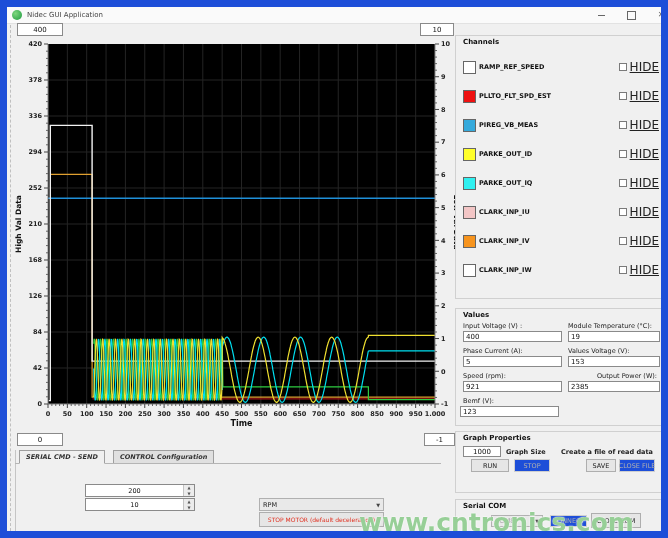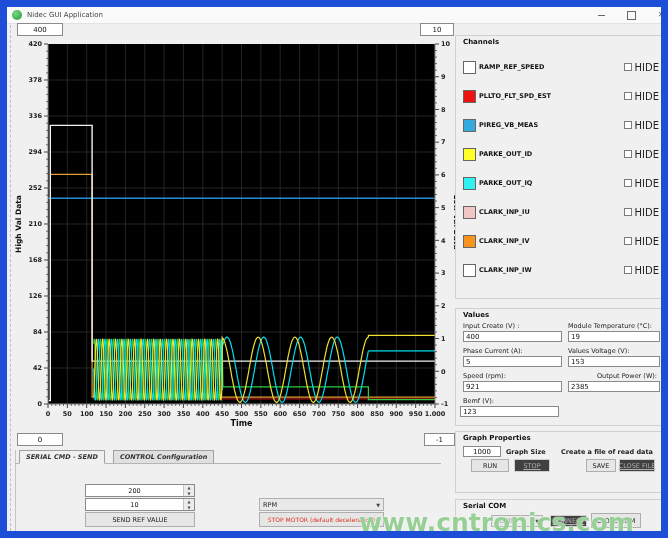--- a/index.html
+++ b/index.html
@@ -15,26 +15,26 @@
   .wb-x{font-size:8px;color:#666;line-height:8px;}
   .inp{position:absolute;box-sizing:border-box;background:#fff;border:1px solid #8a8a8a;font-size:7px;
     font-family:"DejaVu Sans",sans-serif;padding:0 2px;color:#111;text-align:center;}
   .gb{position:absolute;border:1px solid #d0d0d0;box-sizing:border-box;background:#f0f0f0;}
   .gb-title{position:absolute;left:7px;top:2px;font-size:7px;font-weight:bold;color:#111;white-space:nowrap;}
   .ch-row{position:absolute;left:7px;height:14px;width:196px;display:flex;align-items:center;}
   .swatch{width:13px;height:13px;border:1px solid #666;box-sizing:border-box;flex:none;}
   .ch-name{font-size:6.5px;font-weight:bold;color:#111;margin-left:3px;white-space:nowrap;}
   .flex{flex:1;}
   .cb{width:8px;height:8px;background:#fff;border:1px solid #7a7a7a;box-sizing:border-box;flex:none;cursor:pointer;}
-  .cb-lab{font-size:10px;color:#222;margin-left:3px;flex:none;}
+  .cb-lab{font-size:12px;color:#222;margin-left:3px;flex:none;text-decoration:underline;}
   .v-lab{position:absolute;font-size:6.5px;color:#222;white-space:nowrap;}
   .v-inp{height:11px;text-align:left;}
   .btn{position:absolute;box-sizing:border-box;background:#e6e6e6;border:1px solid #aeaeae;font-size:6.5px;
     color:#1a1a1a;display:flex;align-items:center;justify-content:center;white-space:nowrap;cursor:pointer;}
-  .btn.disabled{color:#b0b0b0;background:#404040;border-color:#cfcfcf;cursor:default;text-decoration:underline;}
+  .btn.disabled{color:#b0b0b0;background:#1d4ed8;border-color:#cfcfcf;cursor:default;}
   .dd{position:absolute;box-sizing:border-box;background:#e9e9e9;border:1px solid #b0b0b0;font-size:6.5px;color:#222;
     display:flex;align-items:center;justify-content:space-between;padding:0 3px;cursor:pointer;}
   .dd .arr{font-size:5px;color:#444;}
   .spin{position:absolute;box-sizing:border-box;background:#fff;border:1px solid #8a8a8a;display:flex;}
   .spin .val{flex:1;font-size:6.5px;color:#111;text-align:center;align-self:center;}
   .spin .arrs{width:10px;border-left:1px solid #c4c4c4;display:flex;flex-direction:column;}
   .spin .arrs span{flex:1;font-size:4px;line-height:5px;color:#555;text-align:center;cursor:pointer;background:#ececec;}
   .tab{position:absolute;height:14px;box-sizing:border-box;font-size:6.5px;font-weight:bold;color:#333;
     display:flex;align-items:center;padding:0 6px;border:1px solid #9f9f9f;cursor:pointer;white-space:nowrap;font-style:italic;}
   .tab.active{background:#f0f0f0;border-bottom:1px solid #f0f0f0;z-index:3;}
@@ -426,21 +426,21 @@
         <span class="swatch" style="background:#ffffff"></span>
         <span class="ch-name">CLARK_INP_IW</span>
         <span class="flex"></span>
         <span class="cb"></span>
         <span class="cb-lab">HIDE</span>
       </div>
     </div>
 
   <div class="gb" id="values-box" style="left:448px;top:301px;width:212px;height:118px;">
     <span class="gb-title">Values</span>
-  <div class="v-lab" style="left: 7px; top: 13px;">Input Create (V) :</div>
+  <div class="v-lab" style="left: 7px; top: 13px;">Input Voltage (V) :</div>
       <input class="inp v-inp" value="400" style="left: 7px; top: 22px; width: 99px;">
       <div class="v-lab" style="left: 112px; top: 13px;">Module Temperature (°C):</div>
       <input class="inp v-inp" value="19" style="left: 112px; top: 22px; width: 92px;">
       <div class="v-lab" style="left: 7px; top: 38px;">Phase Current (A):</div>
       <input class="inp v-inp" value="5" style="left: 7px; top: 47px; width: 99px;">
       <div class="v-lab" style="left: 112px; top: 38px;">Values Voltage (V):</div>
       <input class="inp v-inp" value="153" style="left: 112px; top: 47px; width: 92px;">
       <div class="v-lab" style="left: 7px; top: 63px;">Speed (rpm):</div>
       <input class="inp v-inp" value="921" style="left: 7px; top: 72px; width: 99px;">
       <div class="v-lab" style="left: 112px; top: 63px; padding-left: 29px;">Output Power (W):</div>
@@ -483,21 +483,20 @@
         <span>▼</span>
       </span>
   </div>
   <div class="spin" style="left:78px;top:491px;width:110px;height:13px;">
     <span class="val">10</span>
     <span class="arrs">
         <span>▲</span>
         <span>▼</span>
       </span>
   </div>
-  <span class="btn" style="left:78px;top:505px;width:110px;height:15px;">SEND REF VALUE</span>
 
   <span class="dd" style="left:252px;top:491px;width:125px;height:13px;">
     <span>RPM</span>
       <span class="arr">▼</span>
   </span>
   <span class="btn" id="stop-motor" style="left: 252px; top: 505px; width: 125px; height: 15px; font-size: 6px; color: rgb(224, 48, 32);">STOP MOTOR (default deceleration)</span>
 
   <div class="hbar"></div>
   <span class="watermark">www.cntronics.com</span>
 </div>

